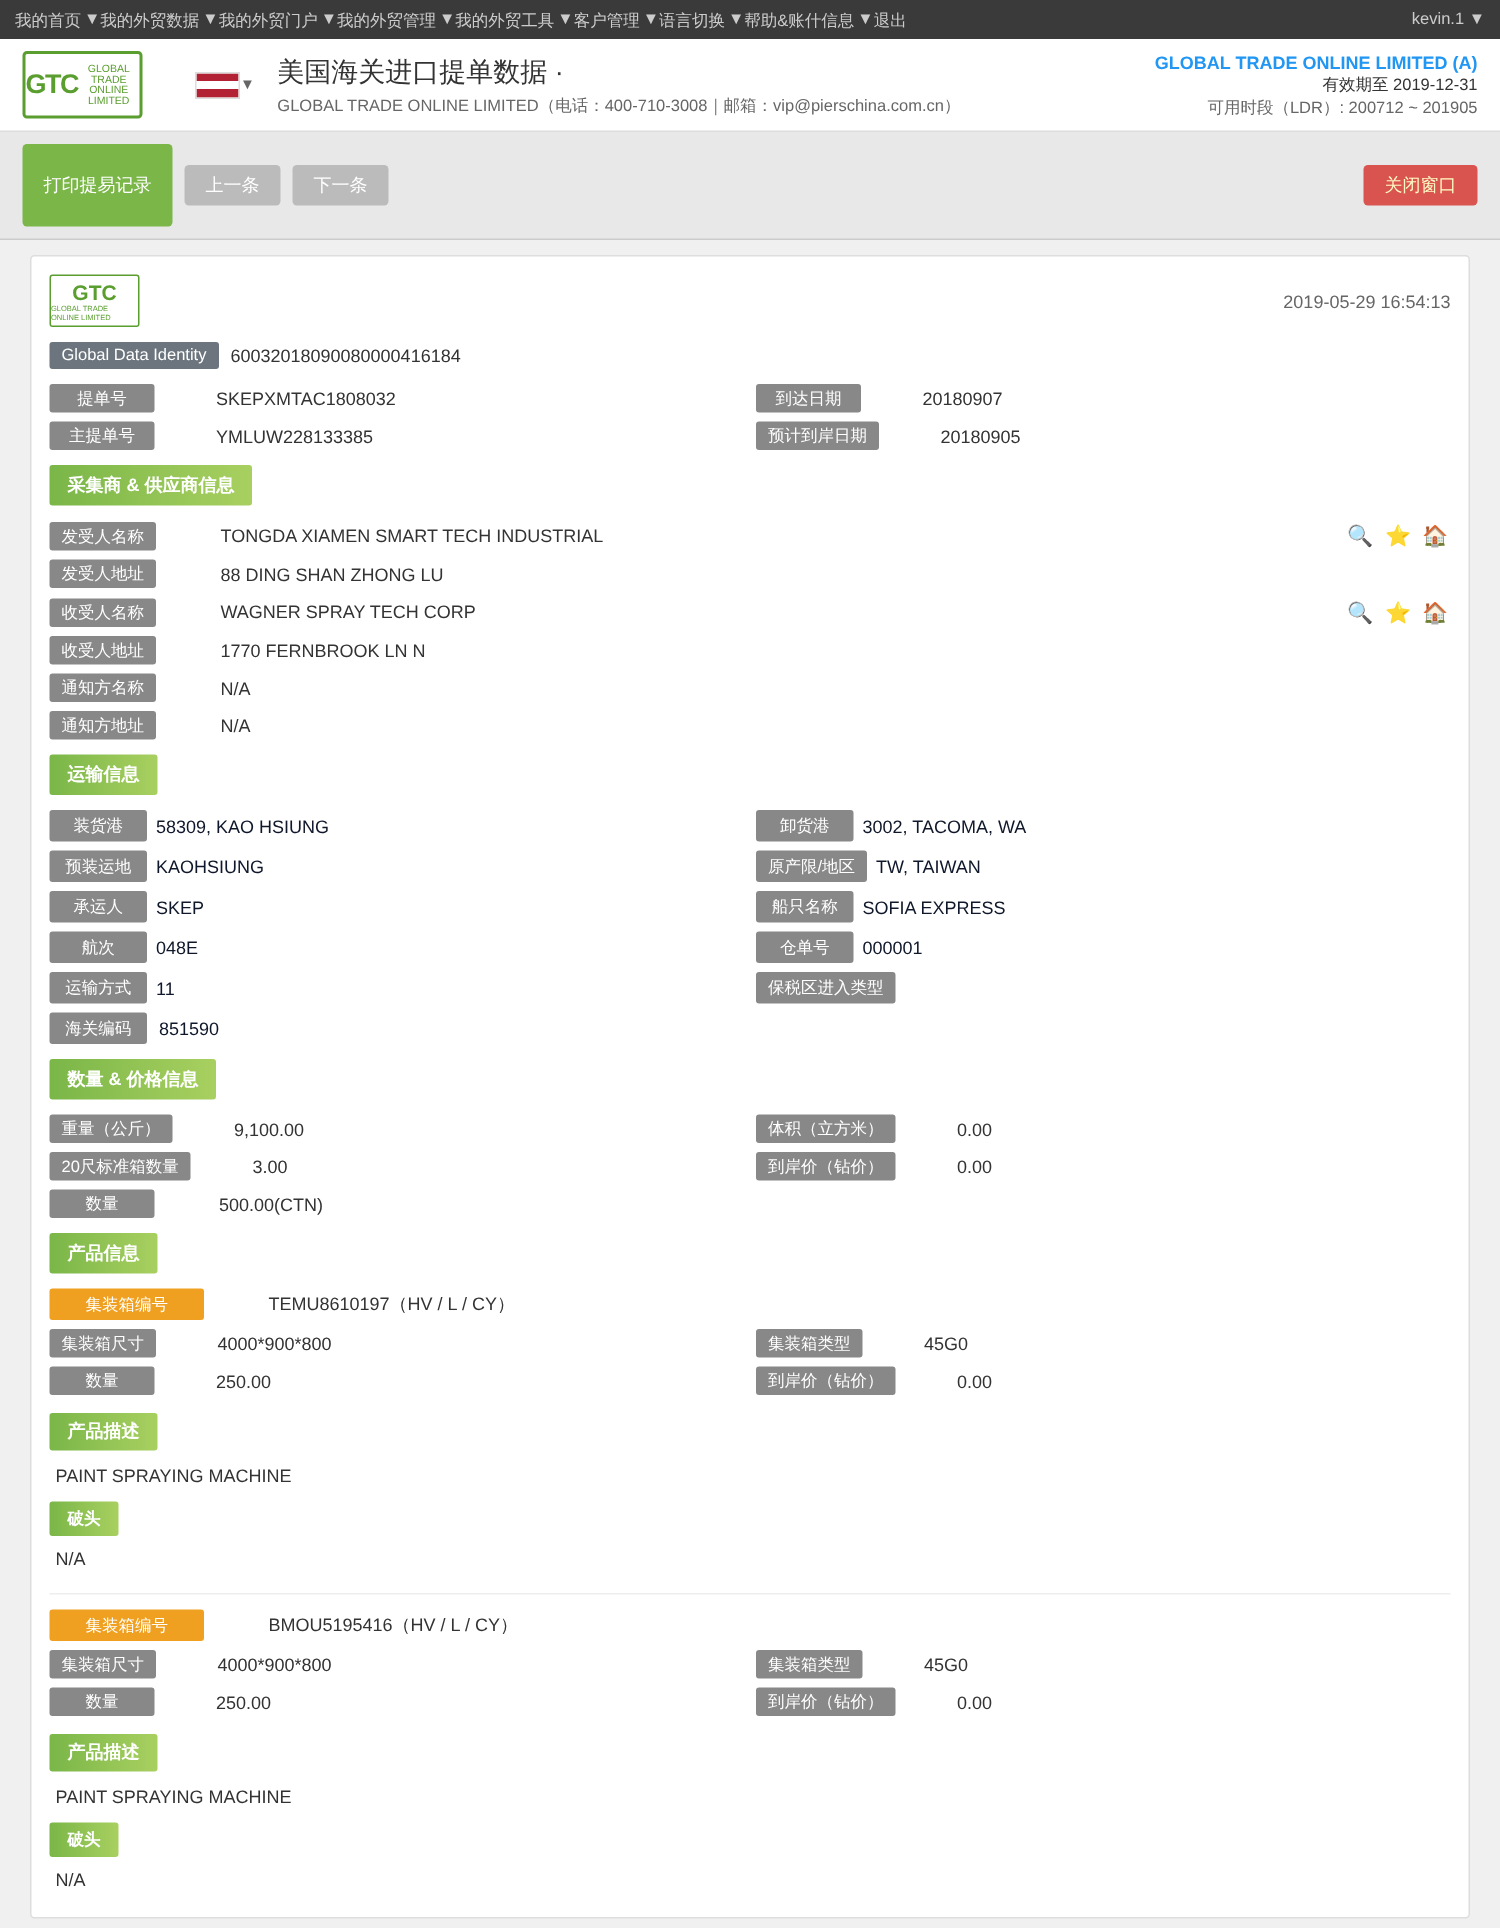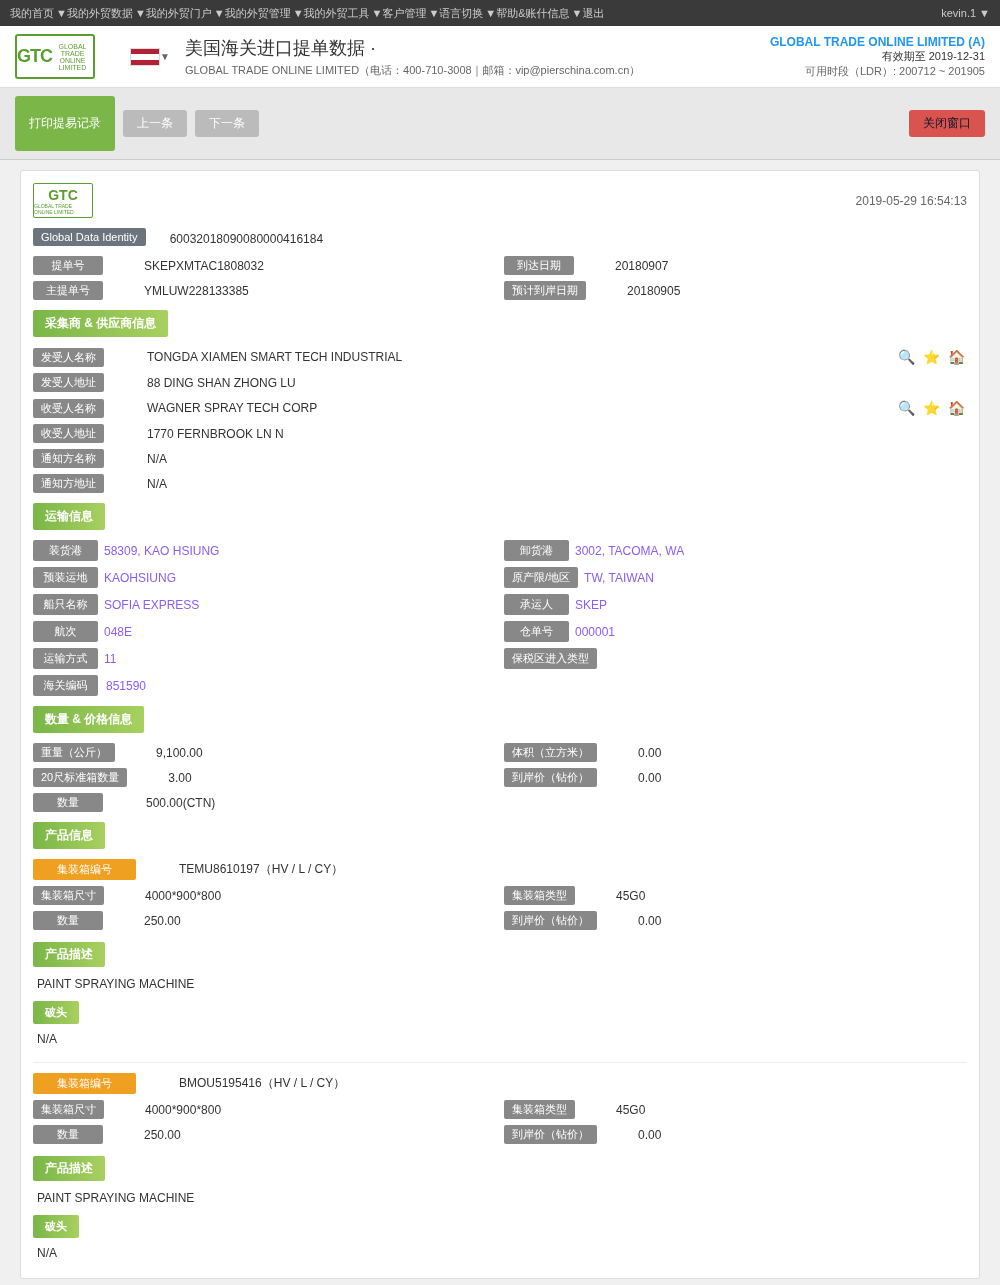--- a/index.html
+++ b/index.html
@@ -22,51 +22,51 @@
     .header-title { font-size: 18px; color: #333; font-weight: normal; }
     .header-subtitle { font-size: 11px; color: #666; margin-top: 3px; }
     .header-right { text-align: right; font-size: 11px; }
     .header-company { color: #2196F3; font-size: 12px; font-weight: bold; }
     .header-date { color: #333; }
     .header-ldr { color: #666; }
 
     
     .toolbar { background: #e8e8e8; padding: 8px 15px; display: flex; align-items: center; gap: 8px; border-bottom: 1px solid #ccc; }
     .btn-green { background: #7ab648; color: #fff; border: none; padding: 19px 14px; border-radius: 3px; cursor: pointer; font-size: 12px; }
-    .btn-red { background: #d9534f; color: #0f172a; border: none; padding: 5px 14px; border-radius: 3px; cursor: pointer; font-size: 12px; margin-left: auto; }
+    .btn-red { background: #d9534f; color: #fef9c3; border: none; padding: 5px 14px; border-radius: 3px; cursor: pointer; font-size: 12px; margin-left: auto; }
     .btn-nav { background: #bbb; color: #fff; border: none; padding: 5px 14px; border-radius: 3px; cursor: pointer; font-size: 12px; }
 
     
     .main-content { padding: 10px 20px; background: #f0f0f0; }
 
     
     .card { background: #fff; border: 1px solid #ddd; border-radius: 3px; margin-bottom: 12px; padding: 12px; }
     .card-header-row { display: flex; justify-content: space-between; align-items: center; margin-bottom: 10px; }
     .card-logo { display: flex; align-items: center; gap: 8px; }
     .card-logo-box { width: 60px; height: 35px; border: 1px solid #5a9e2f; border-radius: 2px; display: flex; flex-direction: column; align-items: center; justify-content: center; }
     .card-logo-text { font-size: 14px; font-weight: bold; color: #5a9e2f; }
     .card-logo-sub { font-size: 5px; color: #5a9e2f; }
     .card-timestamp { color: #666; font-size: 12px; }
 
     
-    .gdi-row { display: flex; align-items: flex-end; gap: 24px; margin-bottom: 10px; }
+    .gdi-row { display: flex; align-items: center; gap: 8px; margin-bottom: 10px; }
     .label-badge { background: #6c757d; color: #fff; padding: 3px 8px; border-radius: 2px; font-size: 11px; white-space: nowrap; }
     .value-text { font-size: 12px; color: #333; }
     .form-label { background: #888; color: #fff; padding: 2px 8px; border-radius: 2px; font-size: 11px; min-width: 70px; text-align: center; white-space: nowrap; }
     .form-value { color: #333; font-size: 12px; flex: 1; margin-left: 35px; }
     .form-group { display: flex; align-items: center; gap: 6px; flex: 1; }
 
     
     .section-header { background: linear-gradient(to right, #7ab648, #a8d060); color: #fff; padding: 5px 12px; border-radius: 2px; margin-bottom: 10px; font-size: 12px; font-weight: bold; display: inline-block; }
 
     
     .icon-actions { display: flex; gap: 5px; margin-left: auto; }
     .icon-btn { width: 20px; height: 20px; display: inline-flex; align-items: center; justify-content: center; cursor: pointer; font-size: 14px; }
     .transport-label { background: #888; color: #fff; padding: 3px 8px; border-radius: 2px; font-size: 11px; min-width: 65px; text-align: center; white-space: nowrap; }
-    .transport-value { font-size: 12px; color: #8b5cf6; }
+    .transport-value { font-size: 12px; color: #0f172a; }
 
     
     .product-container-badge { background: #f0a020; color: #fff; padding: 3px 24px; border-radius: 2px; font-size: 11px; min-width: 70px; text-align: center; white-space: nowrap; }
     .product-desc-header { background: linear-gradient(to right, #7ab648, #a8d060); color: #fff; padding: 4px 12px; border-radius: 2px; font-size: 12px; font-weight: bold; display: inline-block; margin: 6px 0; }
     .section-sub-header { background: linear-gradient(to right, #7ab648, #a8d060); color: #fff; padding: 4px 12px; border-radius: 2px; font-size: 11px; font-weight: bold; display: inline-block; margin: 4px 0; }
 
     .two-col { display: flex; gap: 8px; }
     .two-col .form-group { flex: 1; }
 
     .full-row { display: flex; align-items: center; gap: 8px; margin-bottom: 6px; }
@@ -239,26 +239,26 @@
           <span class="transport-value">KAOHSIUNG</span>
         </div>
         <div class="form-group">
           <span class="transport-label">原产限/地区</span>
           <span class="transport-value">TW, TAIWAN</span>
         </div>
       </div>
       <div style="margin-bottom:6px;"></div>
       <div class="two-col">
         <div class="form-group">
+          <span class="transport-label">承运人</span>
+          <span class="transport-value">SKEP</span>
+        </div>
+        <div class="form-group">
           <span class="transport-label">船只名称</span>
           <span class="transport-value">SOFIA EXPRESS</span>
-        </div>
-        <div class="form-group">
-          <span class="transport-label">承运人</span>
-          <span class="transport-value">SKEP</span>
         </div>
       </div>
       <div style="margin-bottom:6px;"></div>
       <div class="two-col">
         <div class="form-group">
           <span class="transport-label">航次</span>
           <span class="transport-value">048E</span>
         </div>
         <div class="form-group">
           <span class="transport-label">仓单号</span>

